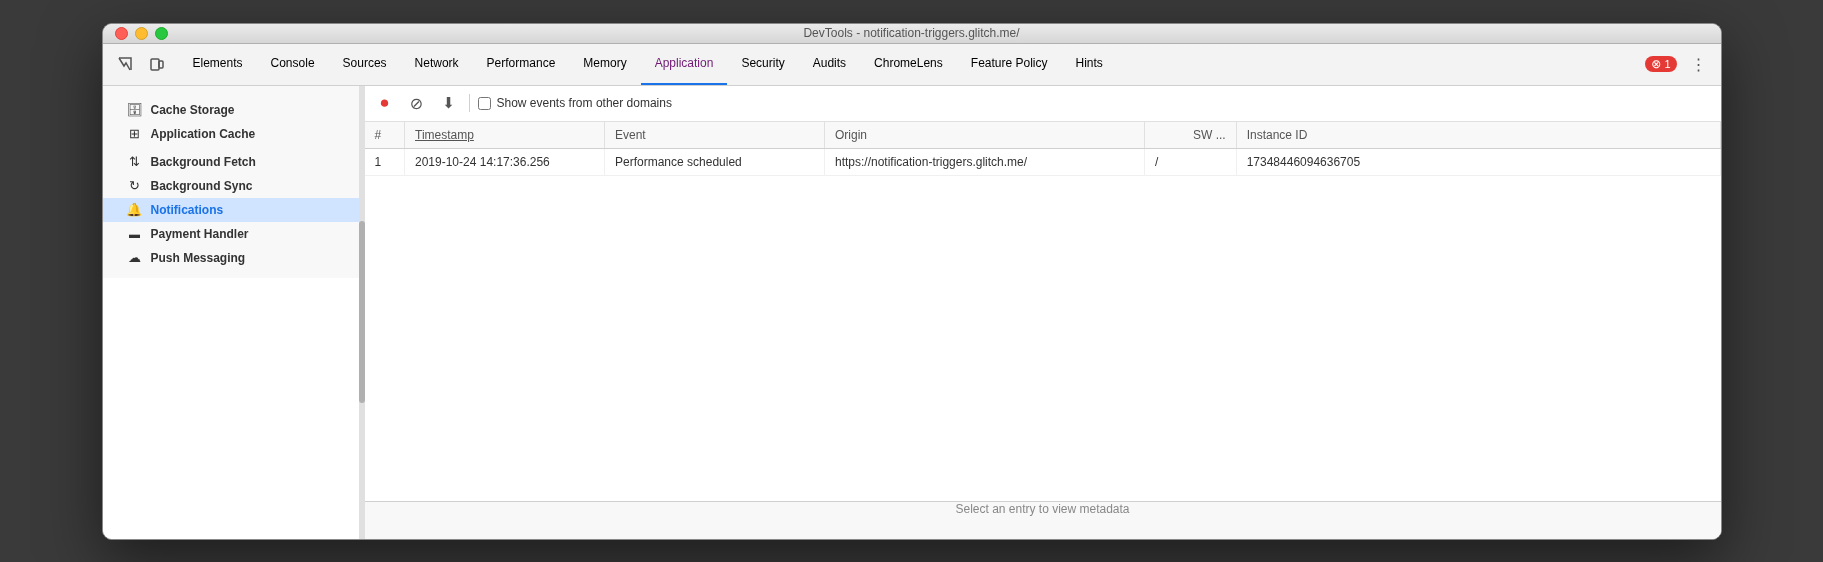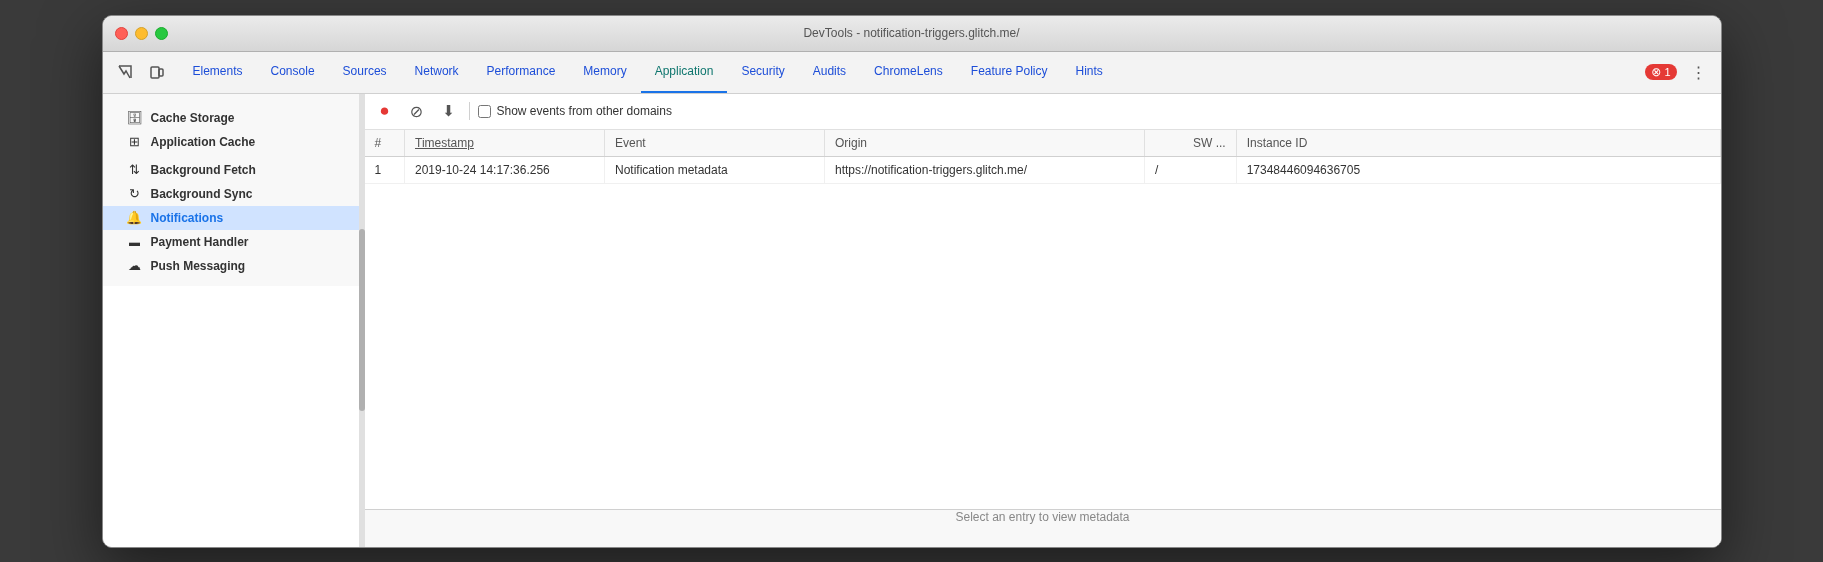--- a/index.html
+++ b/index.html
@@ -14,21 +14,21 @@
     .window {
       width: 1620px;
       background: #f0f0f0;
       border-radius: 10px;
       box-shadow: 0 20px 60px rgba(0,0,0,0.5);
       overflow: hidden;
       border: 1px solid #888;
     }
     .titlebar {
       background: linear-gradient(to bottom, #ebebeb, #d6d6d6);
-      height: 36px;
+      height: 20px;
       display: flex;
       align-items: center;
       padding: 0 12px;
       border-bottom: 1px solid #b0b0b0;
       position: relative;
     }
     .traffic-lights {
       display: flex;
       gap: 7px;
       align-items: center;
@@ -81,28 +81,28 @@
       border-radius: 3px;
       color: #555;
       font-size: 14px;
     }
     .tab {
       padding: 0 14px;
       height: 42px;
       display: flex;
       align-items: center;
       font-size: 12px;
-      color: #1d4ed8;
+      color: #000000;
       cursor: pointer;
       border-bottom: 2px solid transparent;
       white-space: nowrap;
       user-select: none;
     }
     .tab.active {
-      color: #0f766e;
+      color: #701a75;
       border-bottom: 2px solid #1a73e8;
     }
     .tab-right {
       margin-left: auto;
       display: flex;
       align-items: center;
       gap: 8px;
     }
     .error-badge {
       background: #e53935;
@@ -408,21 +408,21 @@
                 <th class="col-event">Event</th>
                 <th class="col-origin">Origin</th>
                 <th class="col-sw">SW ...</th>
                 <th class="col-id">Instance ID</th>
               </tr>
             </thead>
             <tbody>
               <tr class="table-row">
                 <td>1</td>
                 <td>2019-10-24 14:17:36.256</td>
-                <td>Notification metadata</td>
+                <td>Performance scheduled</td>
                 <td>https://notification-triggers.glitch.me/</td>
                 <td>/</td>
                 <td>17348446094636705</td>
               </tr>
             </tbody>
           </table>
         </div>
 
         <div class="status-bar">
           <span>Select an entry to view metadata</span>

